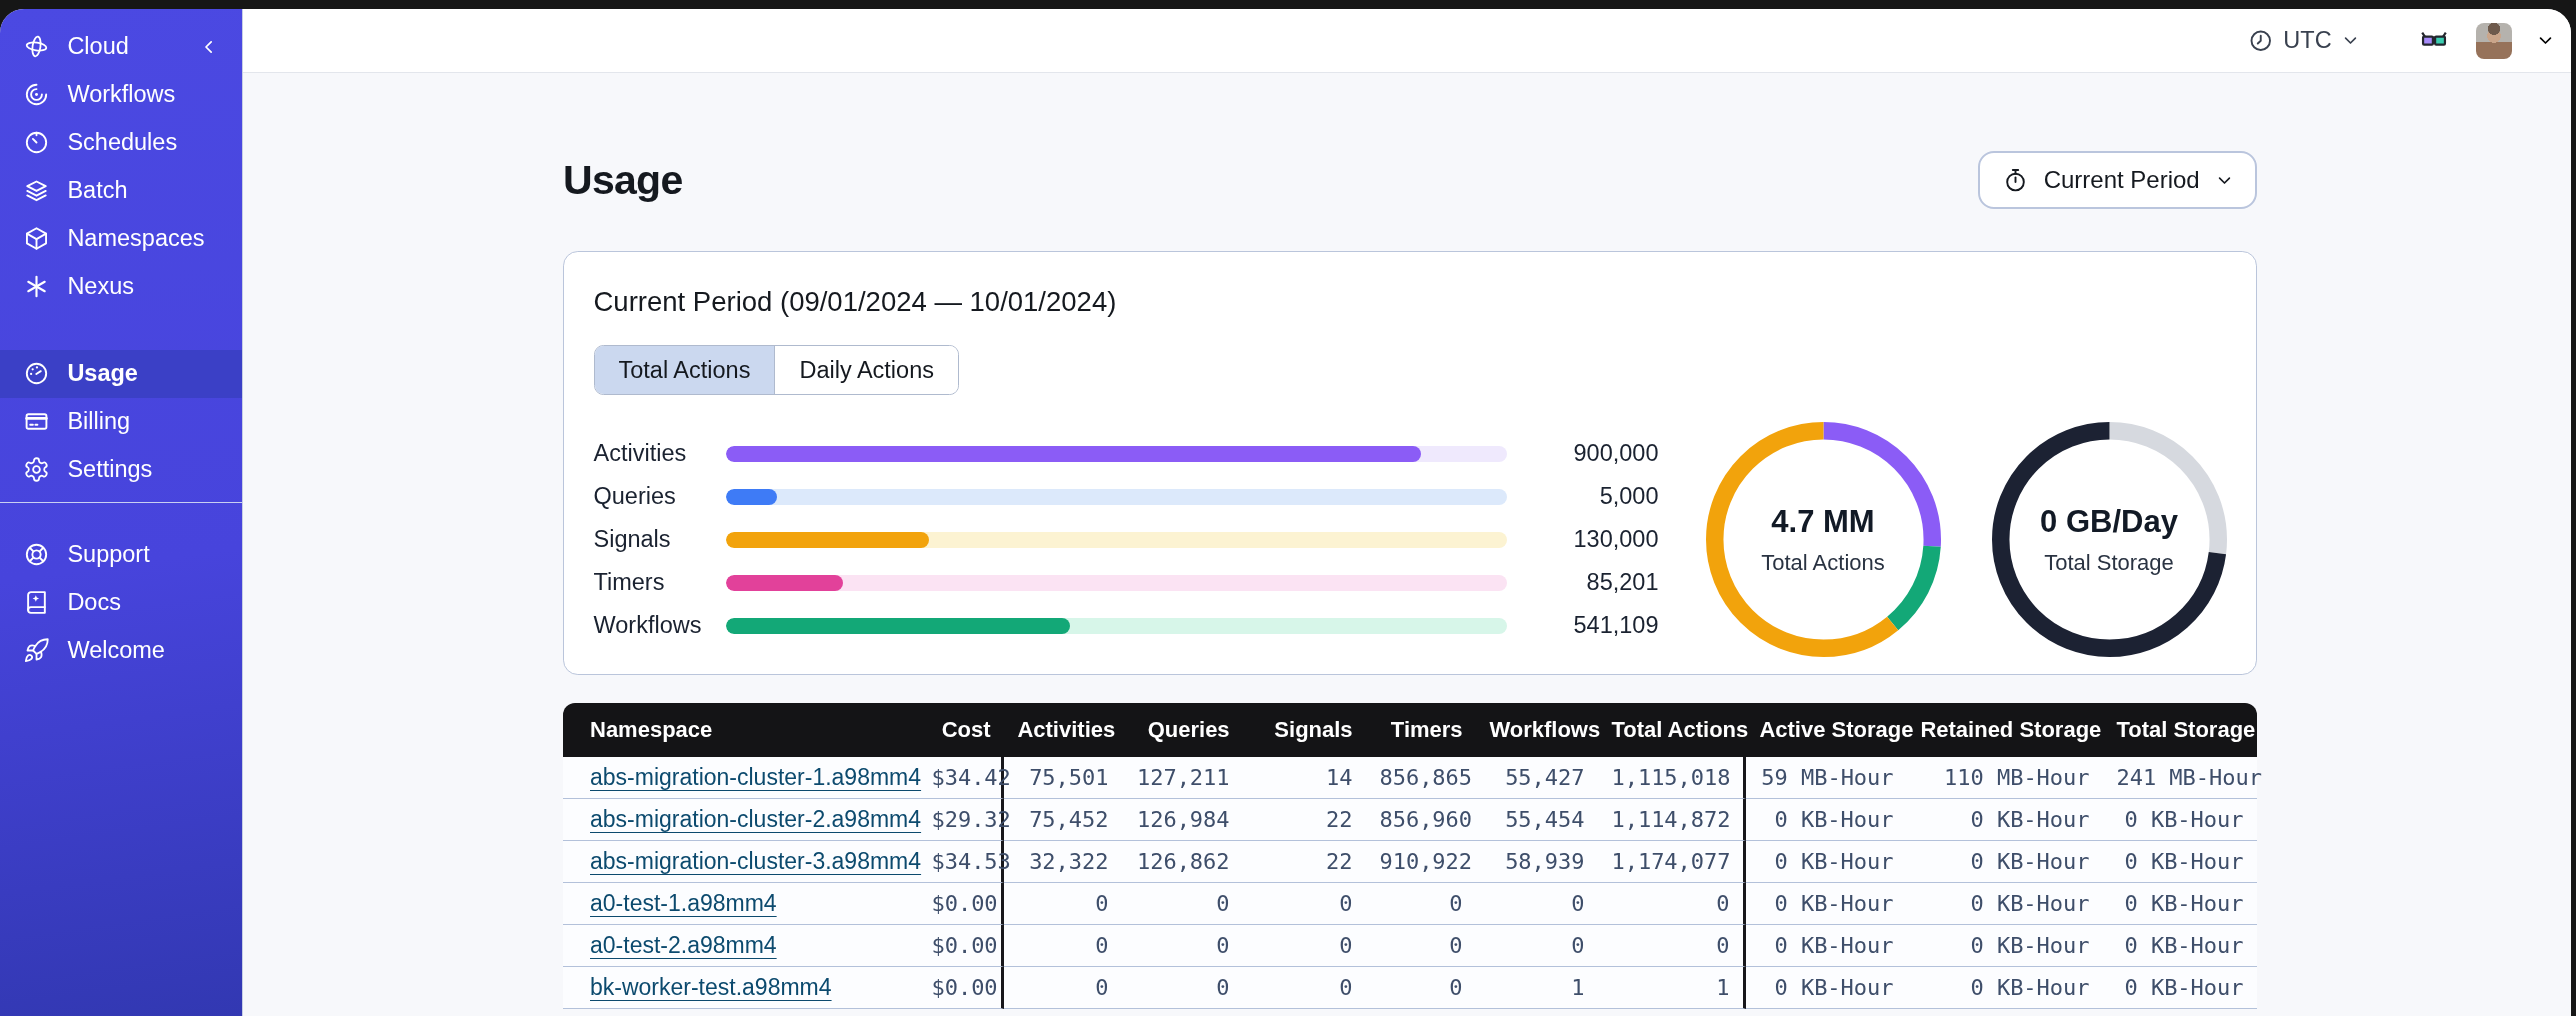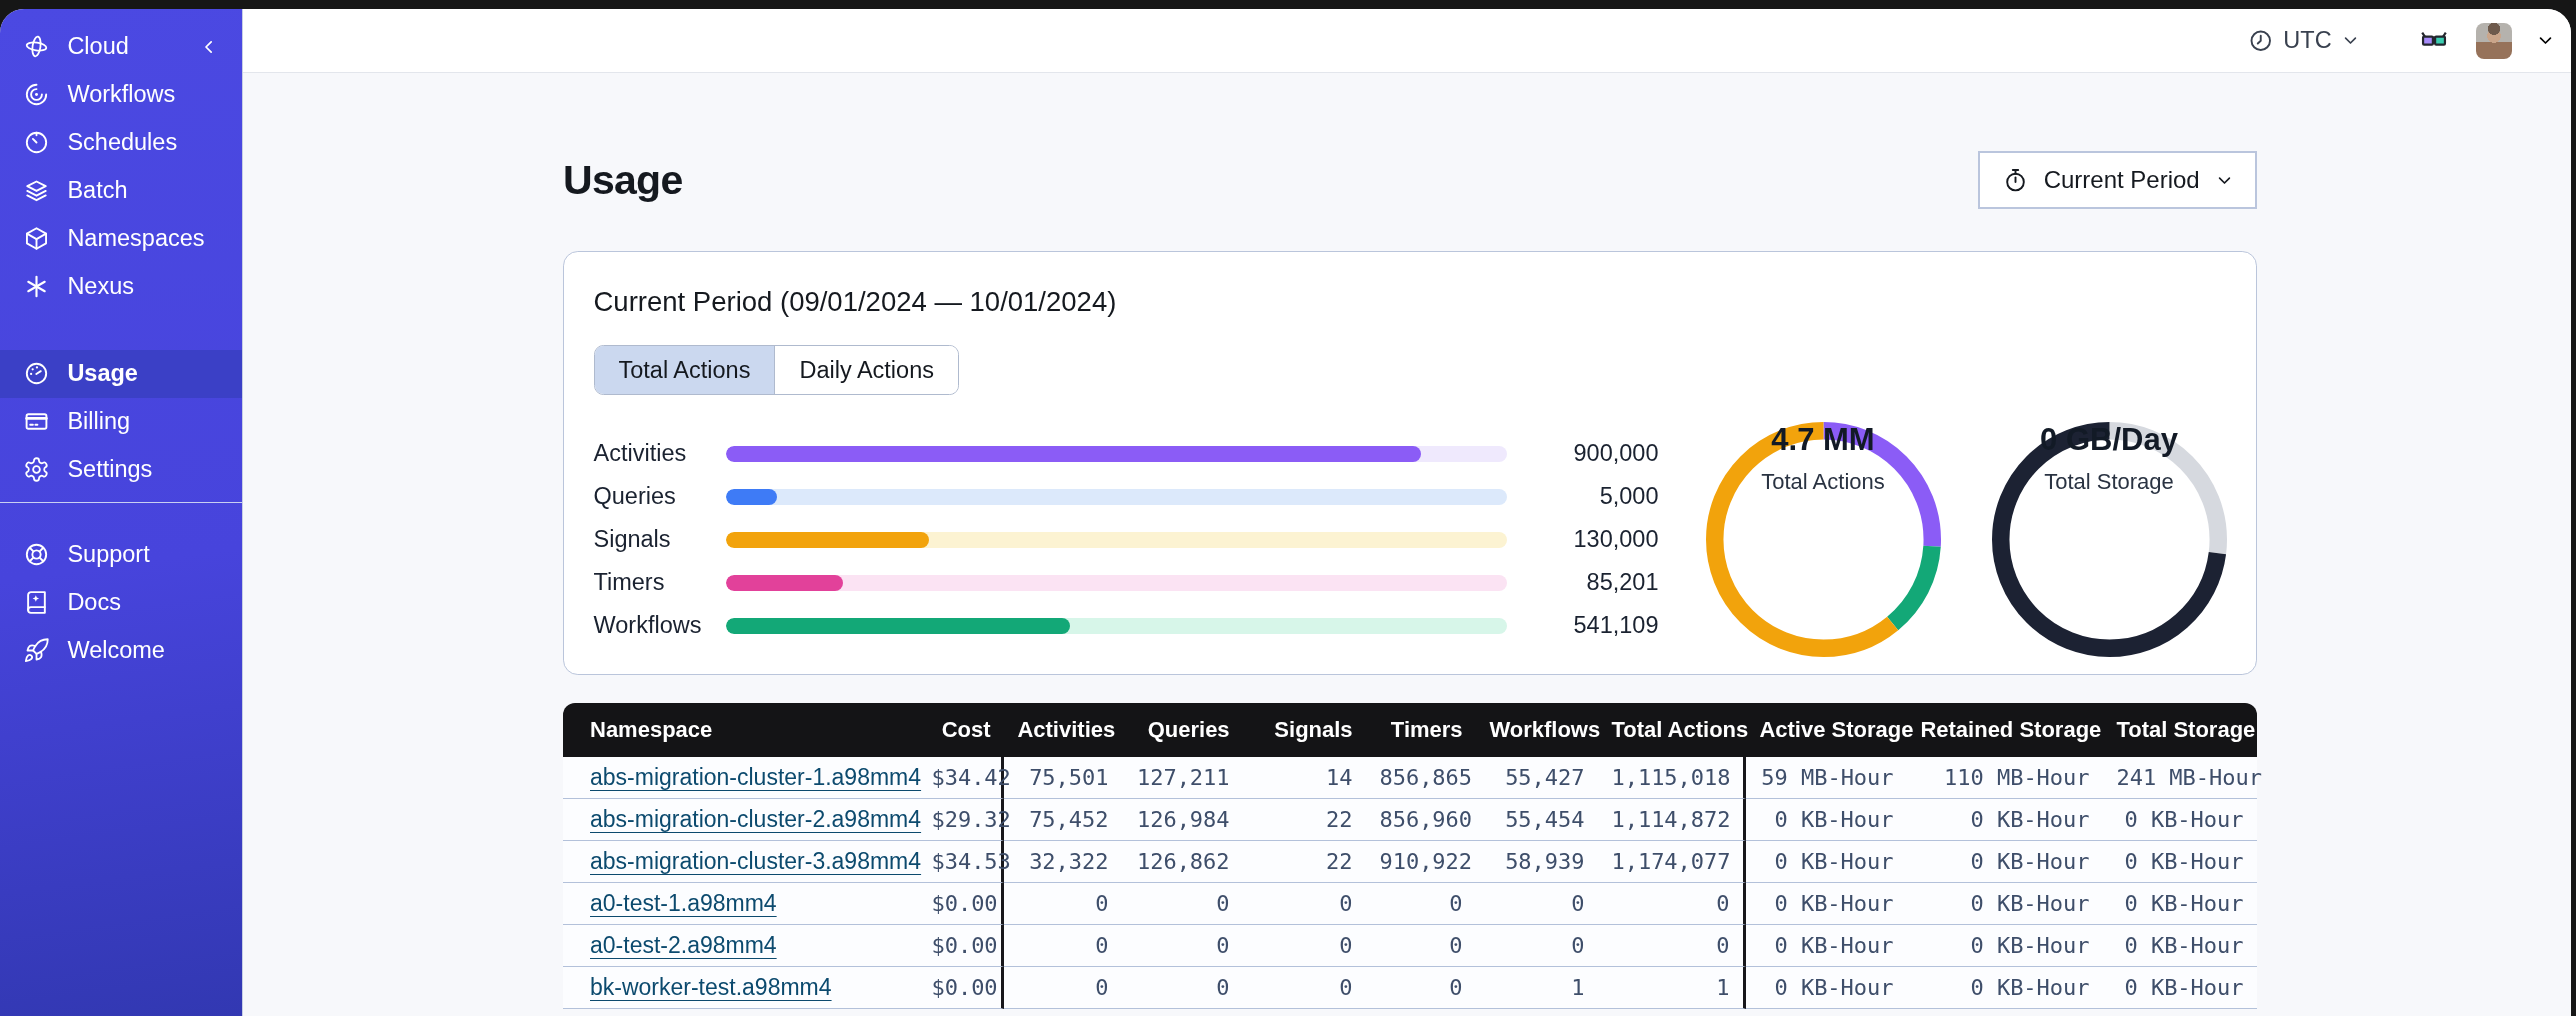--- a/index.html
+++ b/index.html
@@ -41,21 +41,21 @@
   .avatar{width:36px;height:36px;border-radius:8px;flex:none;
     background:
       radial-gradient(circle at 50% 16%, #6e5a4c 0 17%, rgba(0,0,0,0) 18%),
       radial-gradient(circle at 50% 36%, #caa58a 0 23%, rgba(0,0,0,0) 24%),
       linear-gradient(180deg,#b5b2ad 0 52%, #96725a 52% 100%);}
   .content{flex:1;overflow:hidden;padding:0 314px 0 320px;color:#15191F;}
 
   .page-head{display:flex;justify-content:space-between;align-items:center;margin-top:78px;}
   h1{font-size:41px;font-weight:600;letter-spacing:-0.7px;margin:0;color:#15191F;}
   .period-btn{display:flex;align-items:center;gap:14.8px;height:58px;padding:0 21.5px;background:#FFFFFF;
-    border:2px solid #BAC5DD;border-radius:0;font-size:24px;font-weight:500;color:#15191F;
+    border:2px solid #BAC5DD;border-radius:16px;font-size:24px;font-weight:500;color:#15191F;
     font-family:"Liberation Sans",sans-serif;}
 
   
   .usage-card{margin-top:42px;background:#FFFFFF;border:1.3px solid #BAC5DB;border-radius:14.8px;
     padding:34px 29.5px 29.5px 29.5px;height:424px;}
   .card-title{font-size:27.5px;font-weight:500;margin:0;color:#15191F;}
   .tabs{display:inline-flex;margin-top:27px;border:1.3px solid #AFBACE;border-radius:9.4px;overflow:hidden;}
   .tab{padding:0 24px;height:48px;display:flex;align-items:center;font-size:23.5px;font-weight:500;
     color:#15191F;background:#FFFFFF;}
   .tab.active{background:#CBD8EF;}
@@ -66,21 +66,21 @@
   .bar-row{display:flex;align-items:center;gap:17.4px;height:16px;}
   .bar-label{width:115px;font-size:23.5px;color:#1A2230;white-space:nowrap;}
   .bar-track{flex:1;height:16px;border-radius:8px;position:relative;overflow:hidden;}
   .bar-fill{position:absolute;left:0;top:0;bottom:0;border-radius:8px;}
   .bar-value{width:134px;text-align:right;font-size:23.5px;color:#1A2230;white-space:nowrap;}
 
   .donuts{display:flex;gap:51px;align-items:center;}
   .donut{position:relative;width:235px;height:235px;}
   .donut svg{width:235px;height:235px;display:block;}
   .donut-center{position:absolute;inset:0;display:flex;flex-direction:column;align-items:center;
-    gap:10.7px;}
+    justify-content:center;gap:10.7px;}
   .donut-value{font-size:31px;font-weight:600;color:#121A26;}
   .donut-label{font-size:22px;color:#2A3342;}
 
   
   table{margin-top:28px;width:1694px;border-collapse:separate;border-spacing:0;table-layout:fixed;}
   thead th{background:#141416;color:#FFFFFF;font-size:22px;font-weight:600;height:54px;
     padding:0 13.4px;text-align:right;white-space:nowrap;}
   thead th:first-child{border-top-left-radius:12px;text-align:left;padding-left:27px;}
   thead th:last-child{border-top-right-radius:12px;}
   tbody td{background:#FCFDFF;font-family:"DejaVu Sans Mono","Liberation Mono",monospace;

